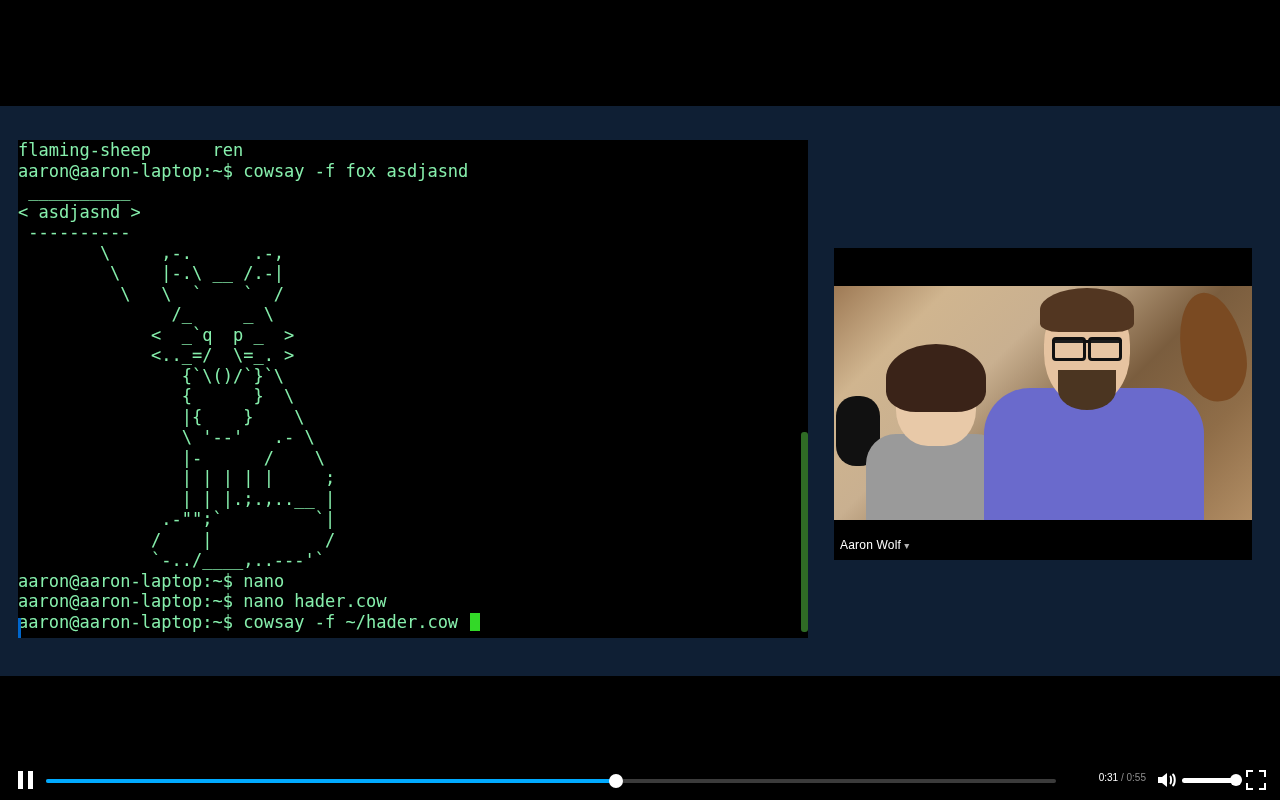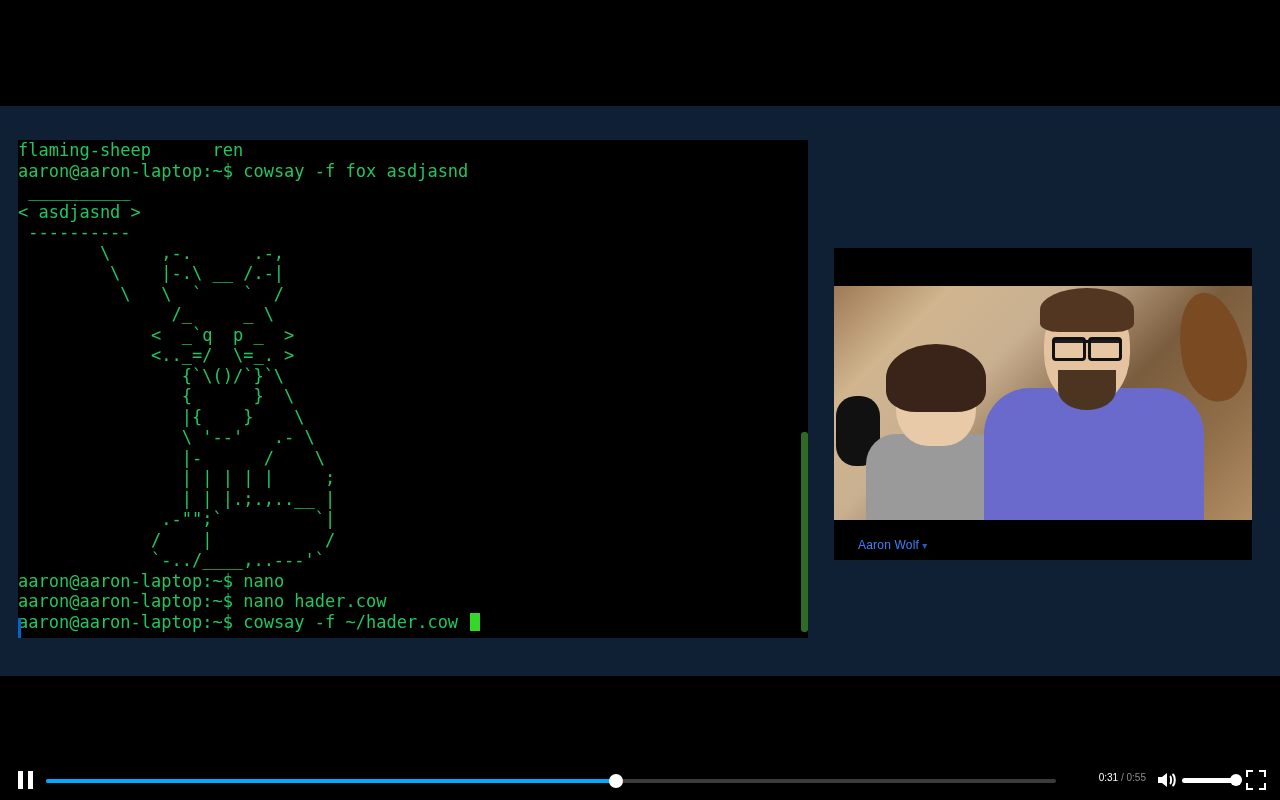--- a/index.html
+++ b/index.html
@@ -3,21 +3,21 @@
 <meta charset="utf-8">
 <style>
   * { margin:0; padding:0; box-sizing:border-box; }
   html, body { width:1280px; height:800px; background:#000; font-family:-apple-system, Helvetica, Arial, sans-serif; overflow:hidden; }
 
   
   .stage { position:absolute; left:0; top:106px; width:1280px; height:570px; background:#0f1f34; }
 
   
   .terminal { position:absolute; left:18px; top:140px; width:790px; height:498px; background:#000; overflow:hidden; }
-  .terminal pre { font-family:"DejaVu Sans Mono","Menlo","Consolas",monospace; font-size:17px; line-height:20.5px; white-space:pre; color:#22c55e; padding:0; }
+  .terminal pre { font-family:"DejaVu Sans Mono","Menlo","Consolas",monospace; font-size:17px; line-height:20.5px; white-space:pre; color:#86efac; padding:0; }
   .scrollbar-hint { position:absolute; right:0; bottom:6px; width:7px; height:200px; background:#2f6b25; border-radius:3px; }
   .cursor { display:inline-block; width:10px; height:18px; background:#33d828; vertical-align:-3px; margin-left:2px; }
   .blue-bar { position:absolute; left:0; bottom:0; width:3px; height:20px; background:#0066cc; }
 
   
   .webcam { position:absolute; right:28px; top:248px; width:418px; height:312px; background:#000; }
   .webcam-video { position:absolute; left:0; top:38px; width:418px; height:234px; background:linear-gradient(135deg,#9e7a55 0%,#d0b58f 18%,#c9b090 36%,#7a5d3e 60%,#8f6d48 80%,#b28e65 100%); overflow:hidden; }
   
   .person-a { position:absolute; left:32px; top:70px; width:140px; height:164px; }
   .person-a .head { position:absolute; left:30px; top:0; width:80px; height:90px; background:#e8c9a8; border-radius:48% 48% 40% 40%; }
@@ -27,21 +27,21 @@
   .person-b .head { position:absolute; left:60px; top:4px; width:86px; height:110px; background:#e6c3a0; border-radius:44% 44% 48% 48%; }
   .person-b .hair { position:absolute; left:56px; top:-4px; width:94px; height:44px; background:#523621; border-radius:50% 50% 20% 20%; }
   .person-b .glasses { position:absolute; left:68px; top:48px; width:70px; height:18px; border-top:3px solid #111; }
   .person-b .glasses::before, .person-b .glasses::after { content:""; position:absolute; top:-6px; width:28px; height:18px; border:3px solid #111; border-radius:4px; background:rgba(255,255,255,.05); }
   .person-b .glasses::before { left:0; }
   .person-b .glasses::after { right:0; }
   .person-b .beard { position:absolute; left:74px; top:78px; width:58px; height:40px; background:#4b3521; border-radius:0 0 50% 50%; }
   .person-b .body { position:absolute; left:0; top:96px; width:220px; height:150px; background:#6a6acc; border-radius:46px 46px 0 0; }
   .mic { position:absolute; left:2px; top:110px; width:44px; height:70px; background:#111; border-radius:20px; }
   .guitar { position:absolute; right:8px; top:6px; width:64px; height:110px; background:#7a4a22; border-radius:50% 50% 48% 48% / 60% 60% 40% 40%; transform:rotate(-12deg); }
-  .webcam-caption { position:absolute; left:24px; bottom:8px; color:#3b82f6; font-size:12px; letter-spacing:.2px; }
+  .webcam-caption { position:absolute; left:6px; bottom:8px; color:#ffffff; font-size:12px; letter-spacing:.2px; }
   .webcam-caption .chev { font-size:10px; opacity:.7; margin-left:3px; }
 
   
   .controls { position:absolute; left:0; bottom:0; width:1280px; height:40px; background:#000; }
   .progress-track { position:absolute; left:46px; right:224px; top:19px; height:4px; background:#3b3b3b; border-radius:2px; }
   .progress-fill { position:absolute; left:0; top:0; height:4px; background:#00aaff; border-radius:2px; }
   .progress-handle { position:absolute; top:-5px; width:14px; height:14px; background:#fff; border-radius:50%; transform:translateX(-50%); }
   .btn { position:absolute; top:10px; width:20px; height:20px; cursor:pointer; }
   .play-pause { left:16px; }
   .play-pause .bar { position:absolute; top:1px; width:5px; height:18px; background:#fff; }

